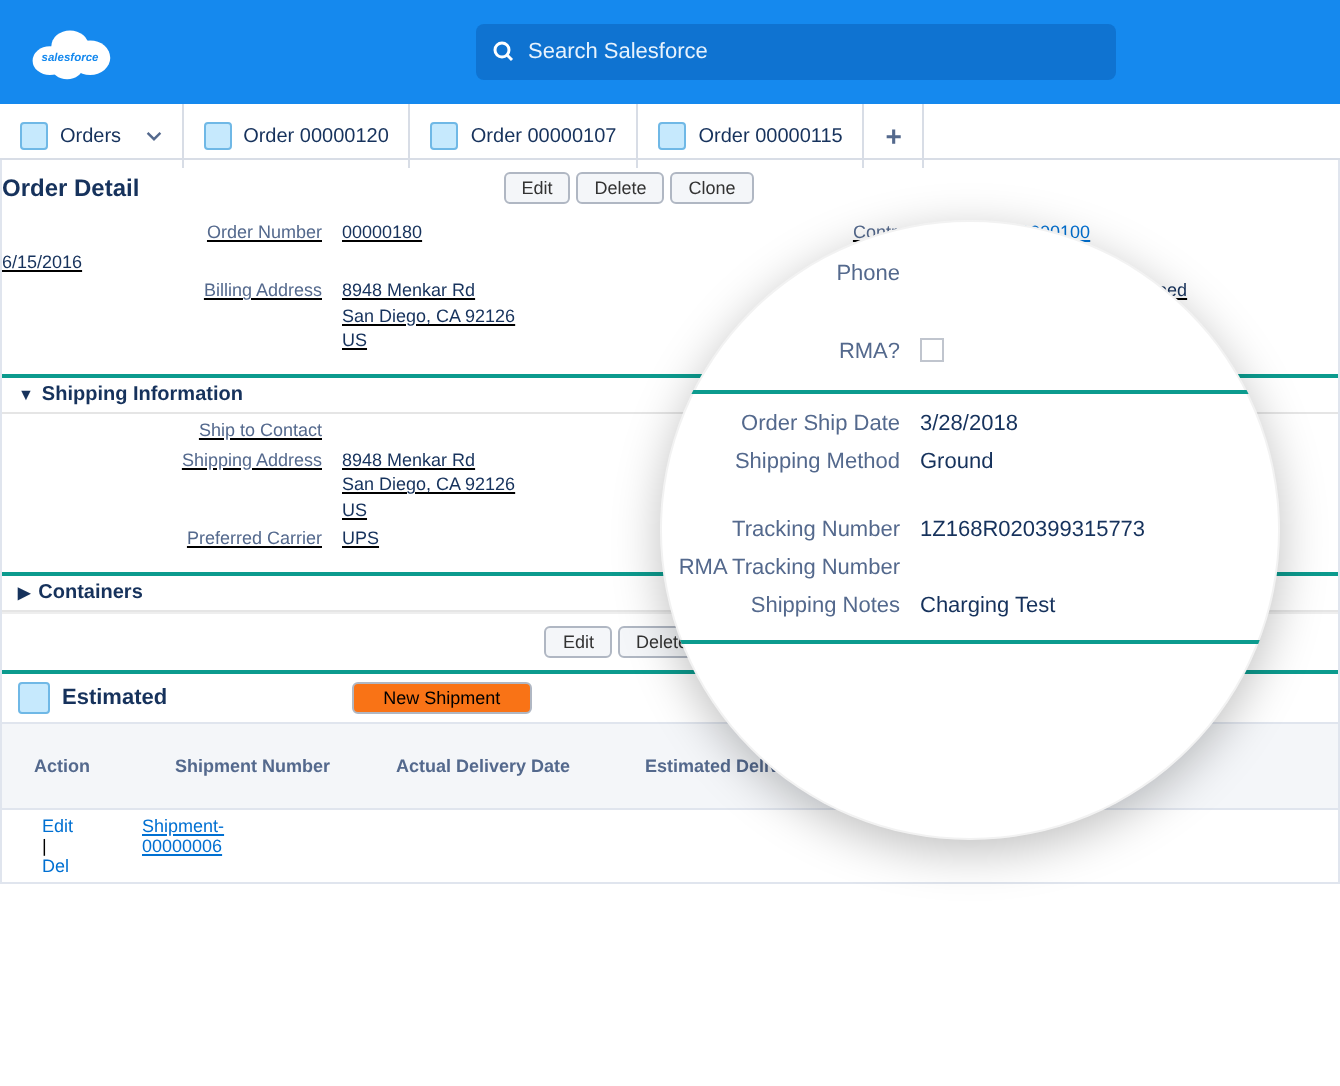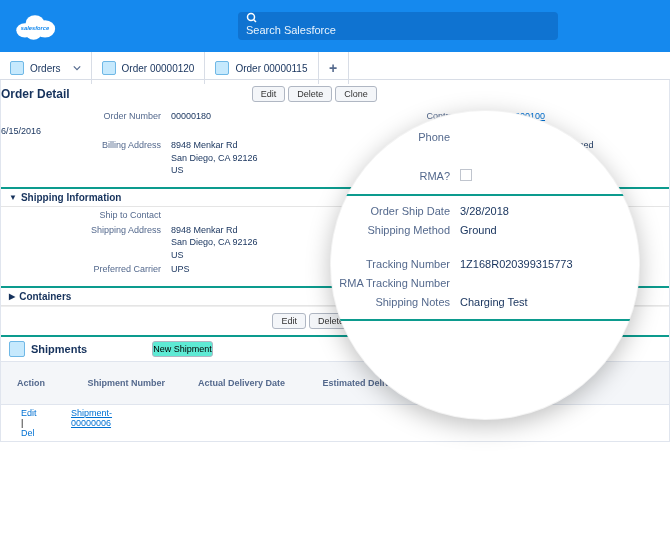--- a/index.html
+++ b/index.html
@@ -1,52 +1,52 @@
 <!DOCTYPE html>
 <html><head>
 <meta charset="utf-8">
 <style>
   * { box-sizing: border-box; margin: 0; padding: 0; font-family: Arial, Helvetica, sans-serif; }
   body { background: #fff; width: 670px; height: 543px; overflow: hidden; position: relative; }
   
   .topbar { background: #1589ee; height: 52px; display: flex; align-items: center; padding: 0 12px; }
   .cloud-logo { width: 46px; height: 32px; display: flex; align-items: center; justify-content: center; }
   .cloud-logo svg { width: 46px; height: 32px; }
-  .search-wrap { margin-left: 180px; background: #0f73d1; border-radius: 4px; height: 28px; width: 320px; display: flex; padding: 0 8px; flex-direction: column; }
+  .search-wrap { margin-left: 180px; background: #0f73d1; border-radius: 4px; height: 28px; width: 320px; display: flex; align-items: center; padding: 0 8px; }
   .search-wrap .sicon { color: #fff; margin-right: 6px; display:flex; }
   .search-wrap input { background: transparent; border: none; outline: none; color: #fff; font-size: 11px; width: 100%; }
   .search-wrap input::placeholder { color: #e8f3fd; }
   
   .tabbar { height: 28px; background: #fff; border-bottom: 1px solid #d8dde6; display: flex; }
   .tab { display: flex; align-items: center; padding: 16px 10px; border-right: 1px solid #d8dde6; font-size: 10px; color: #16325c; cursor: pointer; gap: 6px; white-space: nowrap; }
   .tab .objicon { width: 14px; height: 14px; background: #c6e9fd; border: 1px solid #6fb8e6; border-radius: 2px; display: flex; align-items: center; justify-content: center; }
   .tab .dd { display:flex; }
   .tab.primary { font-weight: normal; }
   .tab.plus { width: 30px; justify-content: center; font-size: 14px; font-weight: bold; color: #54698d; }
   
   .page { position: relative; border: 1px solid #e0e5ee; border-top: none; }
   .detail-head { display: flex; align-items: center; padding: 6px 0; gap: 12px; }
   .detail-head .title { font-size: 12px; font-weight: bold; color: #16325c; }
   .small-btns { display: flex; gap: 3px; margin-left: 170px; }
   .sbtn { font-size: 9px; padding: 2px 8px; border: 1px solid #b0b7c3; background: #f4f6f9; border-radius: 3px; cursor: pointer; color: #333; }
   
-  .fieldgrid { display: flex; padding: 2px 0 8px 0; }
+  .fieldgrid { display: flex; padding: 2px 0 8px 0; text-decoration: underline; }
   .col { width: 50%; }
   .frow { display: flex; font-size: 9px; color: #333; line-height: 1.4; margin-bottom: 2px; }
   .flabel { width: 170px; text-align: right; padding-right: 10px; color: #54698d; }
   .fval { flex: 1; color: #16325c; }
   .fval a { color: #0070d2; text-decoration: underline; cursor: pointer; }
   
   .section-hdr { background: #fff; border-top: 2px solid #0c9b8e; border-bottom: 1px solid #e5e5e5; padding: 3px 8px; font-size: 10px; font-weight: bold; color: #16325c; display: flex; align-items: center; gap: 4px; }
   .section-hdr .tri { font-size: 8px; }
   
   .shipments-hdr { display: flex; align-items: center; gap: 6px; padding: 4px 8px; border-top: 2px solid #0c9b8e; }
   .shipments-hdr .sicon2 { width: 16px; height: 16px; background: #c6e9fd; border: 1px solid #6fb8e6; border-radius: 2px; }
   .shipments-hdr .stitle { font-size: 11px; font-weight: bold; color: #16325c; }
-  .shipments-hdr .nbtn { margin-left: 59px; font-size: 9px; padding: 2px 0; border: 1px solid #b0b7c3; background: #5eead4; border-radius: 3px; cursor: pointer; }
+  .shipments-hdr .nbtn { margin-left: 86px; font-size: 9px; padding: 2px 15px; border: 1px solid #b0b7c3; background: #f97316; border-radius: 3px; cursor: pointer; }
   
   .tblhdr { display: flex; background: #f4f6f9; font-size: 9px; color: #54698d; font-weight: bold; border-top: 1px solid #e0e5ee; border-bottom: 1px solid #e0e5ee; }
   .tblhdr div { padding: 16px 6px; text-align: right; }
   .tblrow { display: flex; font-size: 9px; }
   .tblrow div { padding: 3px 20px; }
   .c-action { width: 50px; }
   .c-shipno { width: 120px; }
   .c-adel { width: 120px; }
   .c-edel { width: 140px; }
   .editlink { color: #0070d2; cursor: pointer; }
@@ -96,20 +96,24 @@
           <path d="M1 3 L5 7 L9 3" fill="none" stroke="#54698d" stroke-width="1.5"></path>
         </svg>
       </span>
   </div>
   <div class="tab">
     <span class="objicon"></span>
     <span>Order 00000120</span>
   </div>
   <div class="tab">
     <span class="objicon"></span>
+    <span>Order 00000107</span>
+  </div>
+  <div class="tab">
+    <span class="objicon"></span>
     <span>Order 00000115</span>
   </div>
   <div class="tab plus">+</div>
 </div>
 
 <div class="page">
   <div class="detail-head">
     <span class="title">Order Detail</span>
     <div class="small-btns">
       <button class="sbtn">Edit</button>
@@ -184,21 +188,21 @@
   </div>
 
   <div style="display:flex;justify-content:center;padding:6px 0;gap:3px;border-top:1px solid #eee">
     <button class="sbtn">Edit</button>
     <button class="sbtn">Delete</button>
     <button class="sbtn">Clone</button>
   </div>
 
   <div class="shipments-hdr">
     <span class="sicon2"></span>
-    <span class="stitle">Shipments</span>
+    <span class="stitle">Estimated</span>
     <button class="nbtn">New Shipment</button>
   </div>
   <div class="tblhdr">
     <div class="c-action">Action</div>
     <div class="c-shipno">Shipment Number</div>
     <div class="c-adel">Actual Delivery Date</div>
     <div class="c-edel">Estimated Delivery Date</div>
   </div>
   <div class="tblrow">
     <div class="c-action"><span class="editlink">Edit</span> | <span class="editlink">Del</span></div>

